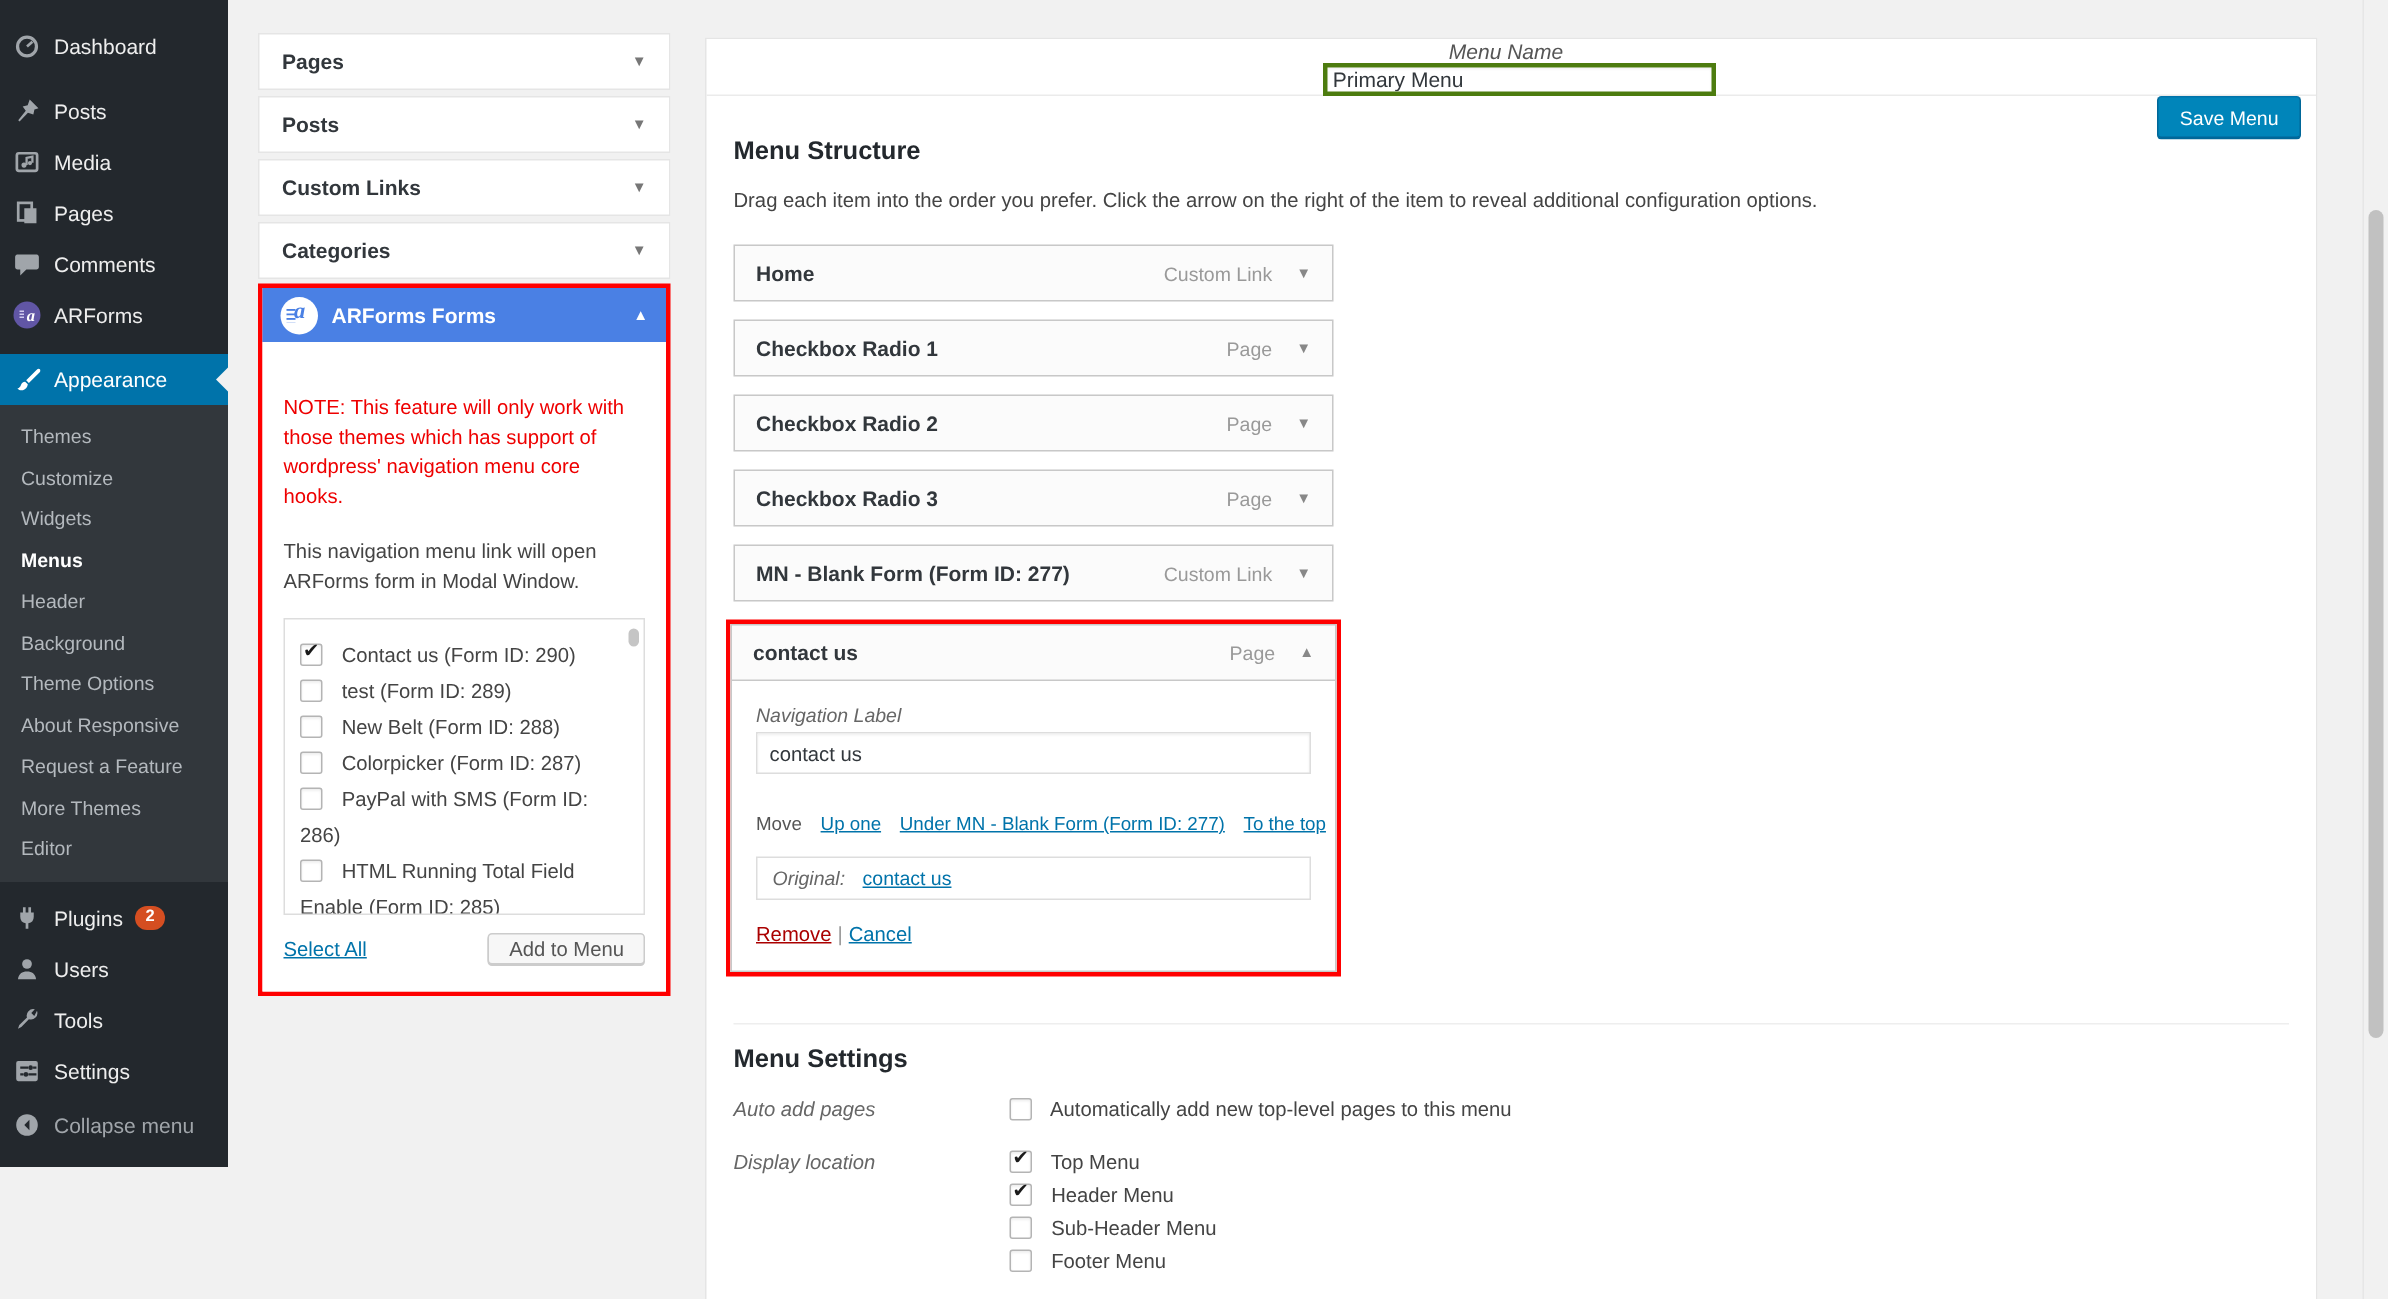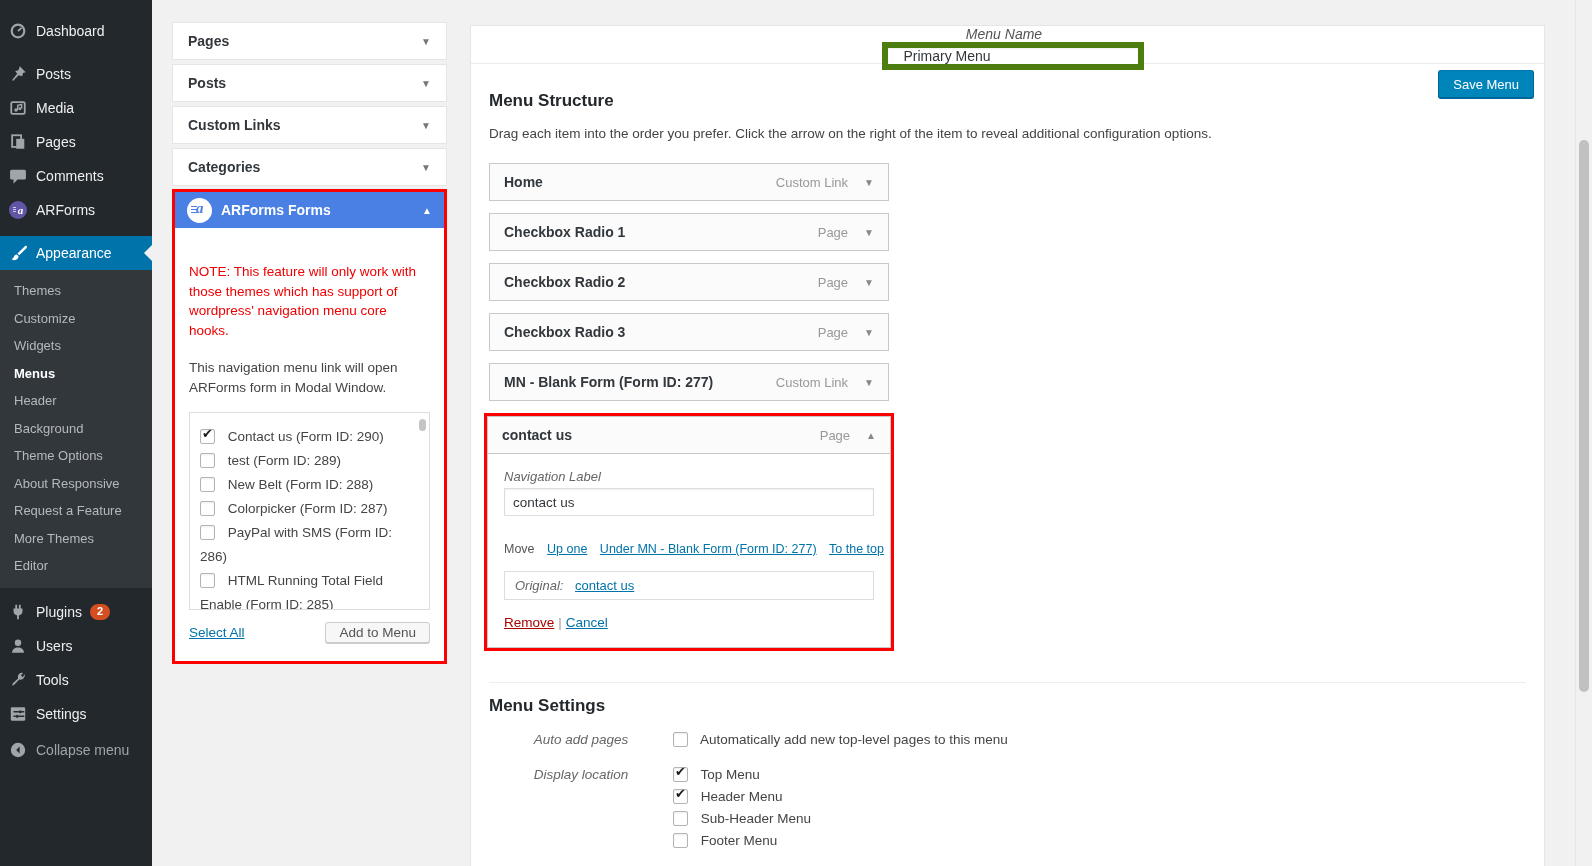--- a/index.html
+++ b/index.html
@@ -4,21 +4,21 @@
 <style>
   * { box-sizing: border-box; margin: 0; padding: 0; }
   html,body { width:1592px; height:866px; overflow:hidden; }
   body {
     position:relative;
     font-family:"Liberation Sans","DejaVu Sans",sans-serif;
     background:#f1f1f1; color:#444; font-size:13.5px;
   }
 
   
-  #sidebar { position:absolute; left:0; top:0; width:152px; height:866px; background:#23282d; z-index:5; }
+  #sidebar { position:absolute; left:0; top:0; width:152px; height:778px; background:#23282d; z-index:5; }
   .sb-item { position:relative; display:flex; align-items:center; height:34px; padding-left:8px; color:#eee; font-size:14px; cursor:pointer; }
   .sb-item .sb-icon { width:20px; height:20px; margin-right:8px; display:inline-flex; align-items:center; justify-content:center; flex:0 0 20px; }
   .sb-item.active { background:#0073aa; color:#fff; }
   .sb-item.active::after { content:""; position:absolute; right:0; top:50%; margin-top:-8px; border:8px solid transparent; border-right-color:#f1f1f1; }
   .sb-gap { height:9px; }
   .sb-badge { margin-left:8px; background:#d54e21; color:#fff; font-size:11px; font-weight:bold; border-radius:10px; padding:1px 7px 2px; line-height:13px; }
   .sb-submenu { background:#32373c; padding:7px 0 8px; }
   .sb-sub-item { display:block; padding:0 0 0 14px; height:27.5px; line-height:27.5px; color:#b4b9be; font-size:13px; cursor:pointer; }
   .sb-sub-item.current { color:#fff; font-weight:bold; }
   .sb-item.collapse { color:#a0a5aa; }
@@ -46,21 +46,21 @@
   .form-row { display:block; font-size:13.5px; color:#444; line-height:24px; cursor:pointer; }
   .arf-footer { display:flex; align-items:center; justify-content:space-between; margin-top:12px; padding-bottom:4px;gap:28px; }
   a, .link { color:#0073aa; text-decoration:underline; cursor:pointer; }
   .btn-secondary { background:#f7f7f7; border:1px solid #ccc; border-radius:3px; color:#555;
     font-size:13.5px; padding:2px 13px; cursor:pointer; box-shadow:0 1px 0 #ccc; font-family:inherit; }
 
   
   #panel { position:absolute; left:470px; top:25px; width:1075px; height:860px; background:#fff; border:1px solid #e5e5e5; }
   .panel-header { height:38px; border-bottom:1px solid #ebebeb; display:flex; align-items:center; padding:0 10px 0 20px;flex-direction:column; }
   .menu-name-label { font-style:italic; font-size:14px; color:#555; margin-right:17px; }
-  .menu-name-input { width:262px; height:28px; border:6px solid #4d7c0f; padding:0 16px; font-size:14px; color:#32373c; font-family:inherit;
+  .menu-name-input { width:262px; height:28px; border:3px solid #4d7c0f; padding:0 4px; font-size:14px; color:#32373c; font-family:inherit;
      box-shadow: inset 0 1px 2px rgba(0,0,0,.07); }
   .btn-primary { margin-left:auto; background:#0085ba; border:1px solid; border-color:#0073aa #006799 #006799;
      box-shadow:inset 0 -1px 0 #006799; color:#fff; font-size:13px; padding:6px 14px; border-radius:3px; cursor:pointer; font-family:inherit; }
   .panel-body { padding:0 18px; }
   h3.section-title { font-size:17px; font-weight:bold; color:#23282d; }
   #menu-structure-title { padding-top:27px; }
   .structure-desc { margin-top:15px; font-size:13.5px; color:#444; }
   .menu-list { margin-top:22px; width:400px; }
   .menu-item-bar { height:38px; background:#fbfbfb; border:1px solid #c8c8c8; margin-bottom:12px;
      display:flex; align-items:center; padding:0 14px; cursor:move; }
@@ -77,21 +77,21 @@
   .move-row { margin-top:26px; font-size:12.5px; color:#555; white-space:nowrap; }
   .move-row .link { margin-left:9px; }
   .original-box { margin-top:15px; border:1px solid #ddd; padding:6px 10px; font-size:13px; }
   .original-box .field-caption { margin-right:8px; }
   .item-actions { margin-top:15px; font-size:13.5px; }
   .remove-link { color:#a00; text-decoration:underline; cursor:pointer; }
   .action-sep { color:#999; margin:0 4px; }
   .settings-divider { margin-top:31px; border:none; border-top:1px solid #eee; }
   #menu-settings-title { margin-top:13px; }
   .settings-row { display:flex; margin-top:13px; }
-  .settings-label { width:184px; flex:0 0 184px; font-style:italic; font-size:13.5px; color:#666; line-height:22px;text-align:center; }
+  .settings-label { width:184px; flex:0 0 184px; font-style:italic; font-size:13.5px; color:#666; line-height:22px; }
   .settings-value { font-size:13.5px; color:#444; line-height:22px; }
   .loc-row { display:block; line-height:22px; cursor:pointer; }
 
   
   .cb { appearance:none; -webkit-appearance:none; width:15px; height:15px; border:1px solid #b4b4b4; border-radius:2px;
     background:#fff; vertical-align:-3px; margin:0 9px 0 0; position:relative; cursor:pointer;
     box-shadow: inset 0 1px 2px rgba(0,0,0,.08); }
   .cb:checked::after { content:"\2714"; position:absolute; left:1px; top:-4px; font-size:13px; color:#1a1a1a; }
 
   

